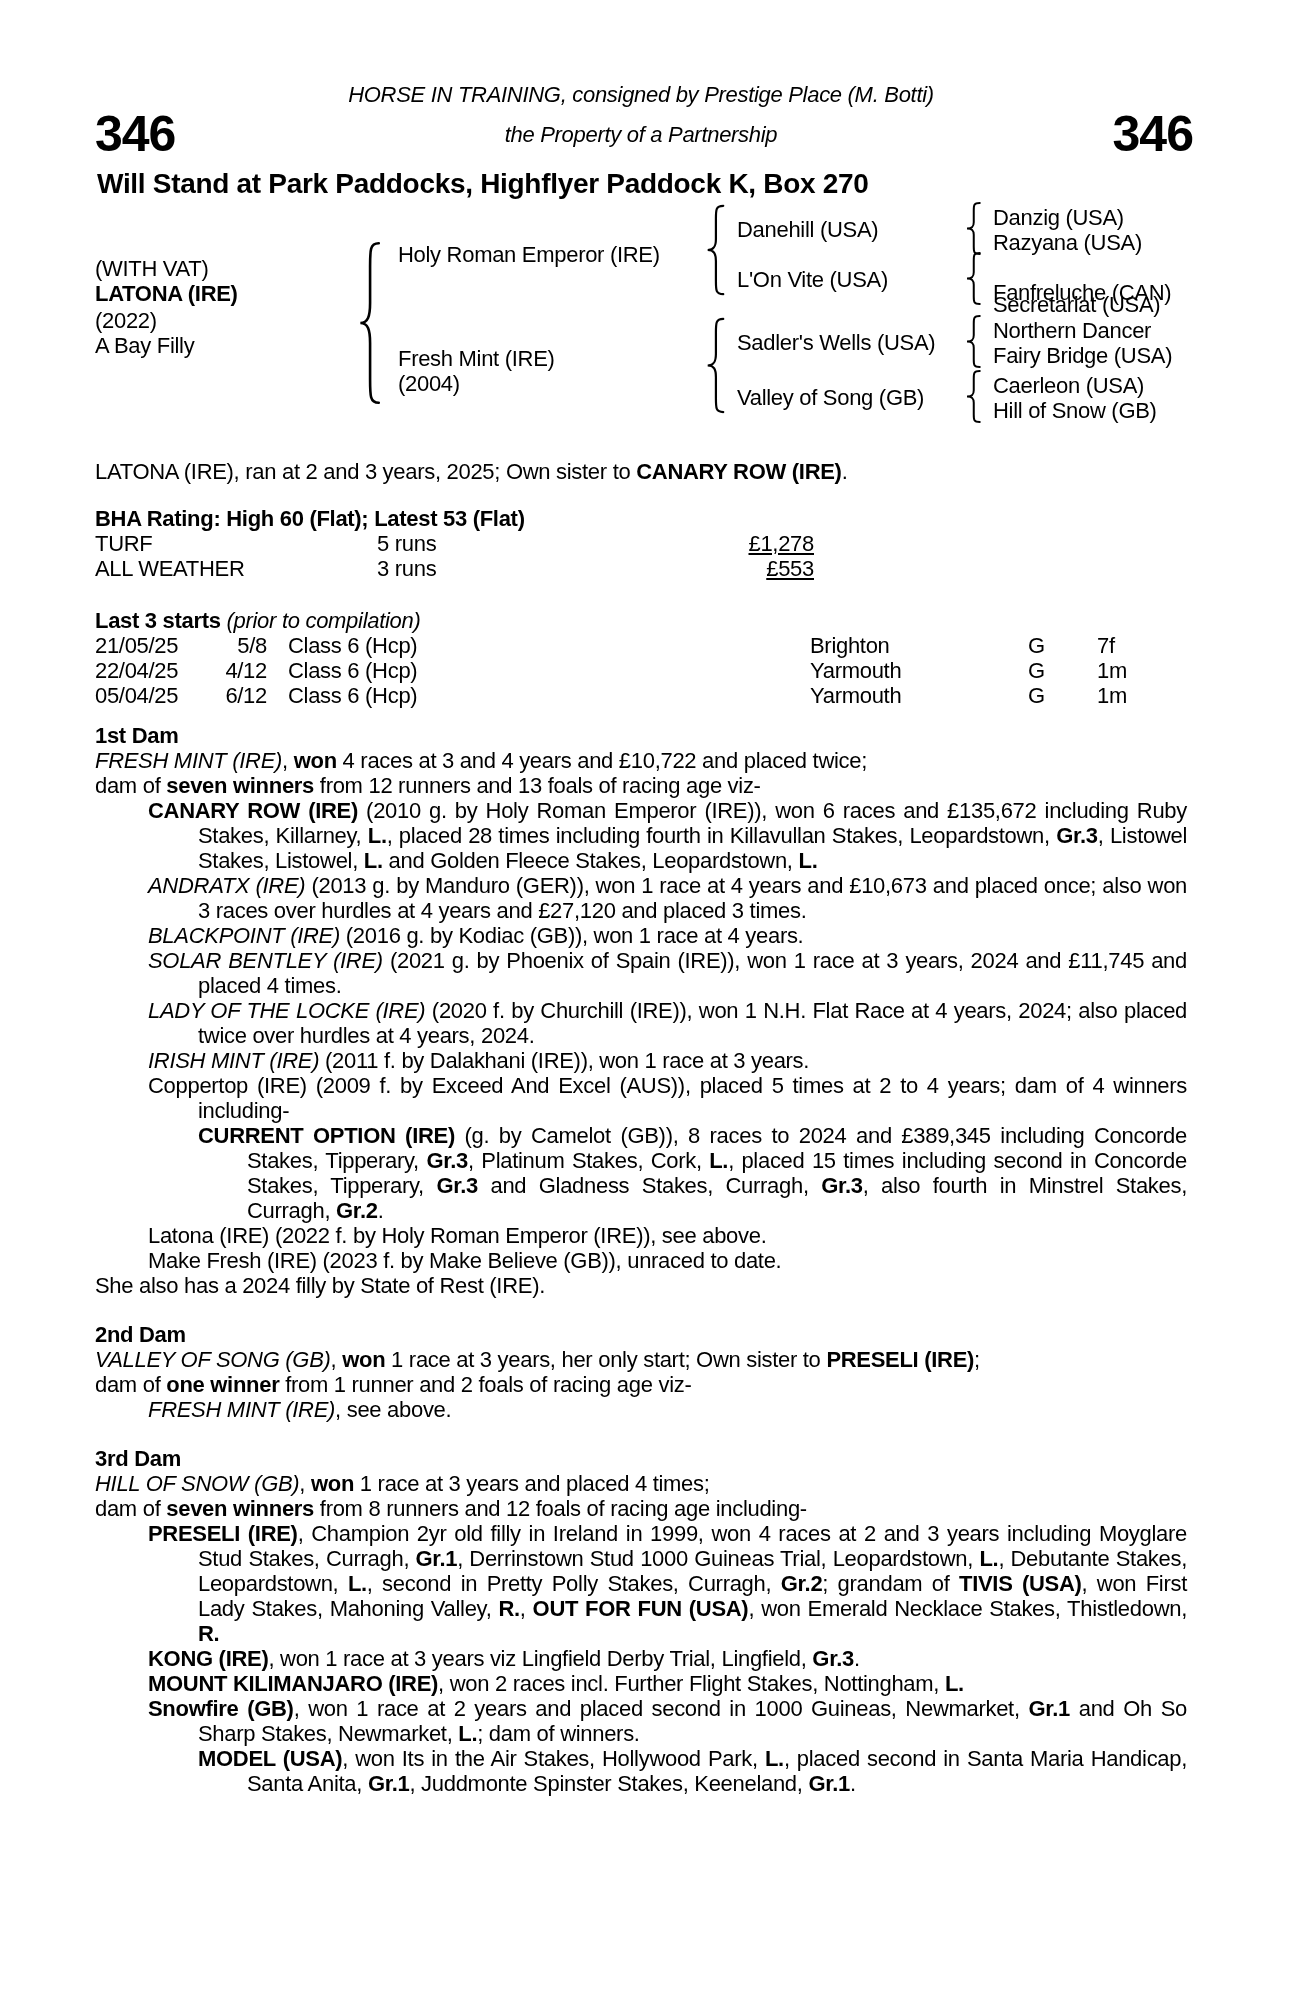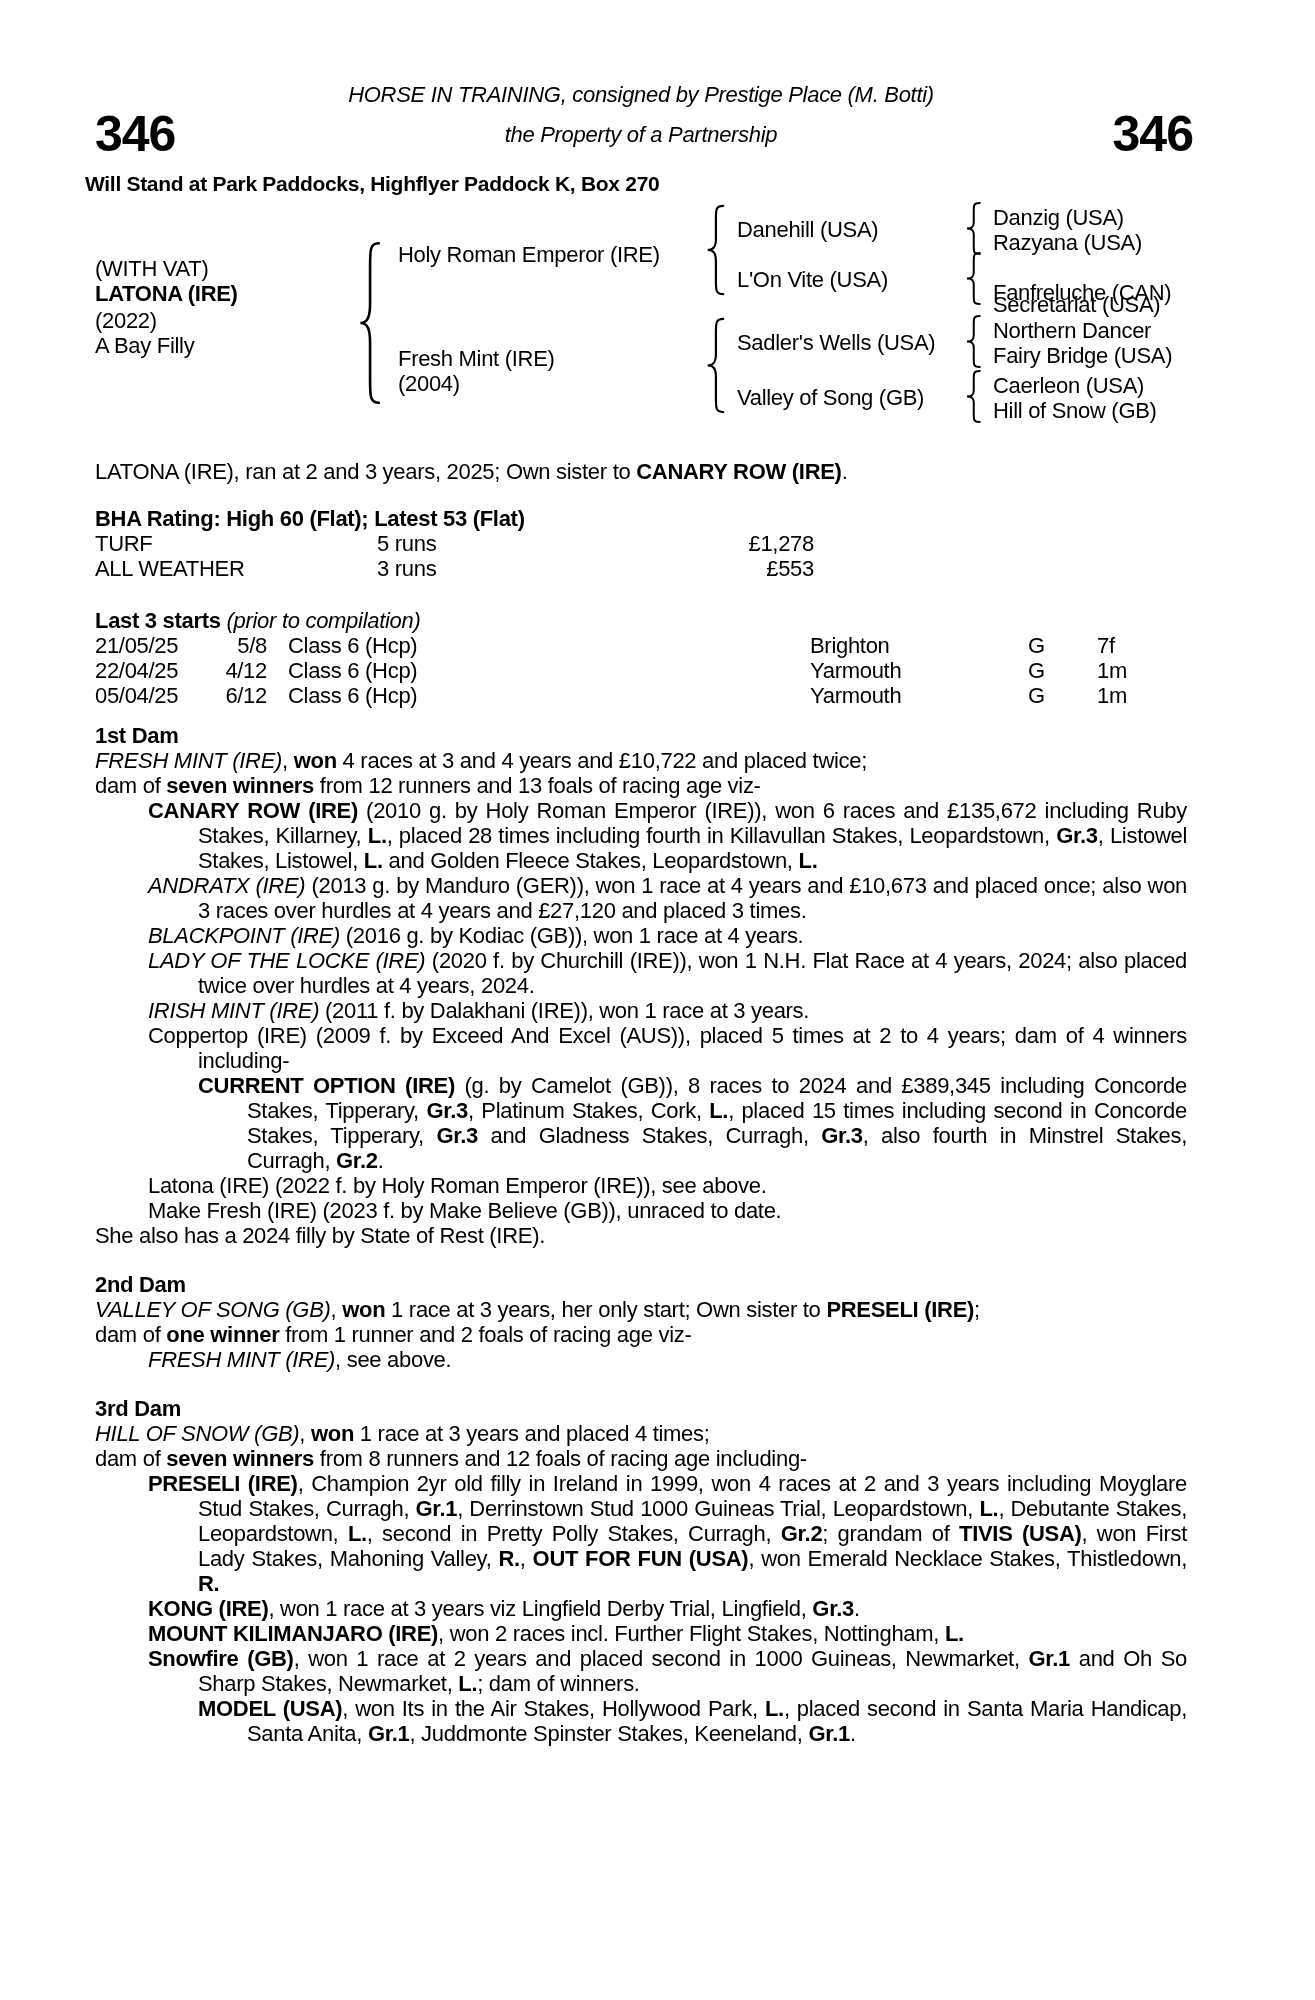--- a/index.html
+++ b/index.html
@@ -19,37 +19,37 @@
   .center{text-align:center;}
   .rb{font-weight:bold;}
   .ri{font-style:italic;}
 
   
   .consign{left:95px;top:82px;width:1092px;font-style:italic;}
   .lot{font-size:50px;line-height:44px;font-weight:bold;letter-spacing:-1px;top:112px;}
   .lot-left{left:95px;}
   .lot-right{right:122px;}
   .property{left:95px;top:122px;width:1092px;font-style:italic;}
-  .stand{left:85px;top:171px;font-weight:bold;font-size:21px;}
+  .stand{left:97px;top:171px;font-weight:bold;font-size:28px;}
 
   
   .ped{position:absolute;white-space:nowrap;}
   .brace{position:absolute;}
   .brace path{stroke:#000;fill:none;vector-effect:non-scaling-stroke;}
 
   
   .main{position:absolute;left:95px;top:459px;width:1092px;}
   .para{text-align:justify;}
   .para.l1{padding-left:103px;text-indent:-50px;}
   .para.l2{padding-left:152px;text-indent:-49px;}
   .bha-title{margin-top:22px;font-weight:bold;}
   .stat-row{position:relative;height:25px;}
   .stat-row .surface{position:absolute;left:0;}
   .stat-row .runs{position:absolute;left:282px;}
-  .stat-row .money{position:absolute;left:500px;width:219px;text-align:right;}
+  .stat-row .money{position:absolute;left:500px;width:219px;text-align:right;text-decoration:underline;}
   .last3-title{margin-top:27px;}
   .race-row{position:relative;height:25px;}
   .race-row .date{position:absolute;left:0;}
   .race-row .pos{position:absolute;left:95px;width:77px;text-align:right;}
   .race-row .cls{position:absolute;left:193px;}
   .race-row .course{position:absolute;left:715px;}
   .race-row .going{position:absolute;left:933px;}
   .race-row .dist{position:absolute;left:1002px;}
   .dam-section{margin-top:24px;}
   .dam-section:first-child{margin-top:15px;}
@@ -161,20 +161,21 @@
     </div>
 
     <div>
         <div class="dam-section">
           <div class="dam-heading">1st Dam</div>
           <div class="para m"><span class="ri">FRESH MINT (IRE)</span><span>, </span><span class="rb">won</span><span> 4 races at 3 and 4 years and £10,722 and placed twice;</span></div>
           <div class="para m"><span>dam of </span><span class="rb">seven winners</span><span> from 12 runners and 13 foals of racing age viz-</span></div>
           <div class="para l1"><span class="rb">CANARY ROW (IRE)</span><span> (2010 g. by Holy Roman Emperor (IRE)), won 6 races and £135,672 including Ruby Stakes, Killarney, </span><span class="rb">L.</span><span>, placed 28 times including fourth in Killavullan Stakes, Leopardstown, </span><span class="rb">Gr.3</span><span>, Listowel Stakes, Listowel, </span><span class="rb">L.</span><span> and Golden Fleece Stakes, Leopardstown, </span><span class="rb">L.</span></div>
           <div class="para l1"><span class="ri">ANDRATX (IRE)</span><span> (2013 g. by Manduro (GER)), won 1 race at 4 years and £10,673 and placed once; also won 3 races over hurdles at 4 years and £27,120 and placed 3 times.</span></div>
           <div class="para l1"><span class="ri">BLACKPOINT (IRE)</span><span> (2016 g. by Kodiac (GB)), won 1 race at 4 years.</span></div>
+          <div class="para l1"><span class="ri">SOLAR BENTLEY (IRE)</span><span> (2021 g. by Phoenix of Spain (IRE)), won 1 race at 3 years, 2024 and £11,745 and placed 4 times.</span></div>
           <div class="para l1"><span class="ri">LADY OF THE LOCKE (IRE)</span><span> (2020 f. by Churchill (IRE)), won 1 N.H. Flat Race at 4 years, 2024; also placed twice over hurdles at 4 years, 2024.</span></div>
           <div class="para l1"><span class="ri">IRISH MINT (IRE)</span><span> (2011 f. by Dalakhani (IRE)), won 1 race at 3 years.</span></div>
           <div class="para l1"><span>Coppertop (IRE) (2009 f. by Exceed And Excel (AUS)), placed 5 times at 2 to 4 years; dam of 4 winners including-</span></div>
           <div class="para l2"><span class="rb">CURRENT OPTION (IRE)</span><span> (g. by Camelot (GB)), 8 races to 2024 and £389,345 including Concorde Stakes, Tipperary, </span><span class="rb">Gr.3</span><span>, Platinum Stakes, Cork, </span><span class="rb">L.</span><span>, placed 15 times including second in Concorde Stakes, Tipperary, </span><span class="rb">Gr.3</span><span> and Gladness Stakes, Curragh, </span><span class="rb">Gr.3</span><span>, also fourth in Minstrel Stakes, Curragh, </span><span class="rb">Gr.2</span><span>.</span></div>
           <div class="para l1"><span>Latona (IRE) (2022 f. by Holy Roman Emperor (IRE)), see above.</span></div>
           <div class="para l1"><span>Make Fresh (IRE) (2023 f. by Make Believe (GB)), unraced to date.</span></div>
           <div class="para m"><span>She also has a 2024 filly by State of Rest (IRE).</span></div>
         </div>
         <div class="dam-section">
           <div class="dam-heading">2nd Dam</div>

